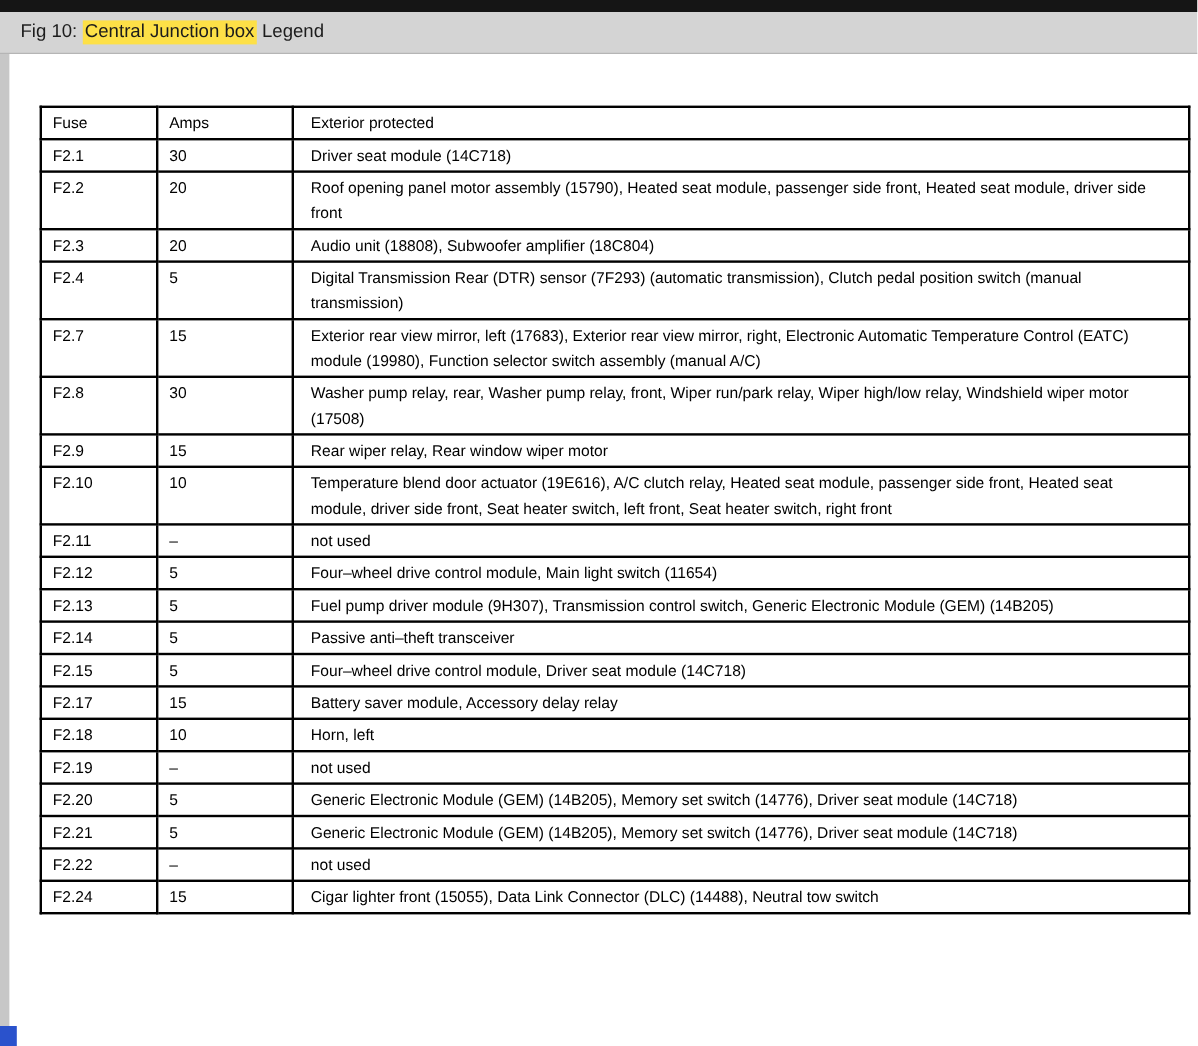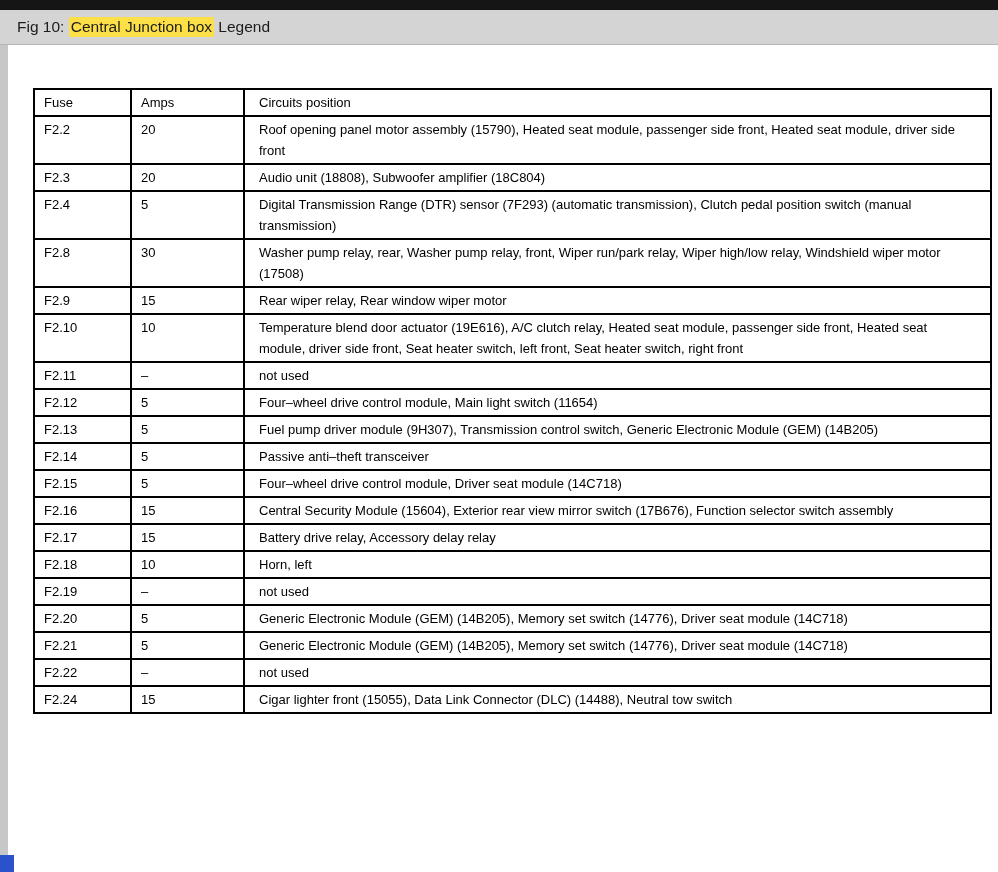--- a/index.html
+++ b/index.html
@@ -104,45 +104,55 @@
     <table class="fuse-table">
       <colgroup>
           <col class="c1">
           <col class="c2">
           <col class="c3">
         </colgroup>
       <thead>
         <tr>
           <th>Fuse</th>
           <th>Amps</th>
-          <th>Circuits position</th>
+          <th>Exterior protected</th>
         </tr>
       </thead>
       <tbody>
+  <tr>
+    <td>F2.1</td>
+    <td>30</td>
+    <td>Driver seat module (14C718)</td>
+  </tr>
 
   <tr>
     <td>F2.2</td>
     <td>20</td>
     <td>Roof opening panel motor assembly (15790), Heated seat module, passenger side front, Heated seat module, driver side front</td>
   </tr>
 
   <tr>
     <td>F2.3</td>
     <td>20</td>
     <td>Audio unit (18808), Subwoofer amplifier (18C804)</td>
   </tr>
 
   <tr>
     <td>F2.4</td>
     <td>5</td>
-    <td>Digital Transmission Range (DTR) sensor (7F293) (automatic transmission), Clutch pedal position switch (manual transmission)</td>
-  </tr>
-
-
-
+    <td>Digital Transmission Rear (DTR) sensor (7F293) (automatic transmission), Clutch pedal position switch (manual transmission)</td>
+  </tr>
+
+
+
+  <tr>
+    <td>F2.7</td>
+    <td>15</td>
+    <td>Exterior rear view mirror, left (17683), Exterior rear view mirror, right, Electronic Automatic Temperature Control (EATC) module (19980), Function selector switch assembly (manual A/C)</td>
+  </tr>
 
   <tr>
     <td>F2.8</td>
     <td>30</td>
     <td>Washer pump relay, rear, Washer pump relay, front, Wiper run/park relay, Wiper high/low relay, Windshield wiper motor (17508)</td>
   </tr>
 
   <tr>
     <td>F2.9</td>
     <td>15</td>
@@ -178,30 +188,25 @@
     <td>5</td>
     <td>Passive anti–theft transceiver</td>
   </tr>
 
   <tr>
     <td>F2.15</td>
     <td>5</td>
     <td>Four–wheel drive control module, Driver seat module (14C718)</td>
   </tr>
 
-  <tr>
-    <td>F2.16</td>
-    <td>15</td>
-    <td>Central Security Module (15604), Exterior rear view mirror switch (17B676), Function selector switch assembly</td>
-  </tr>
 
   <tr>
     <td>F2.17</td>
     <td>15</td>
-    <td>Battery drive relay, Accessory delay relay</td>
+    <td>Battery saver module, Accessory delay relay</td>
   </tr>
 
   <tr>
     <td>F2.18</td>
     <td>10</td>
     <td>Horn, left</td>
   </tr>
 
   <tr>
     <td>F2.19</td>

